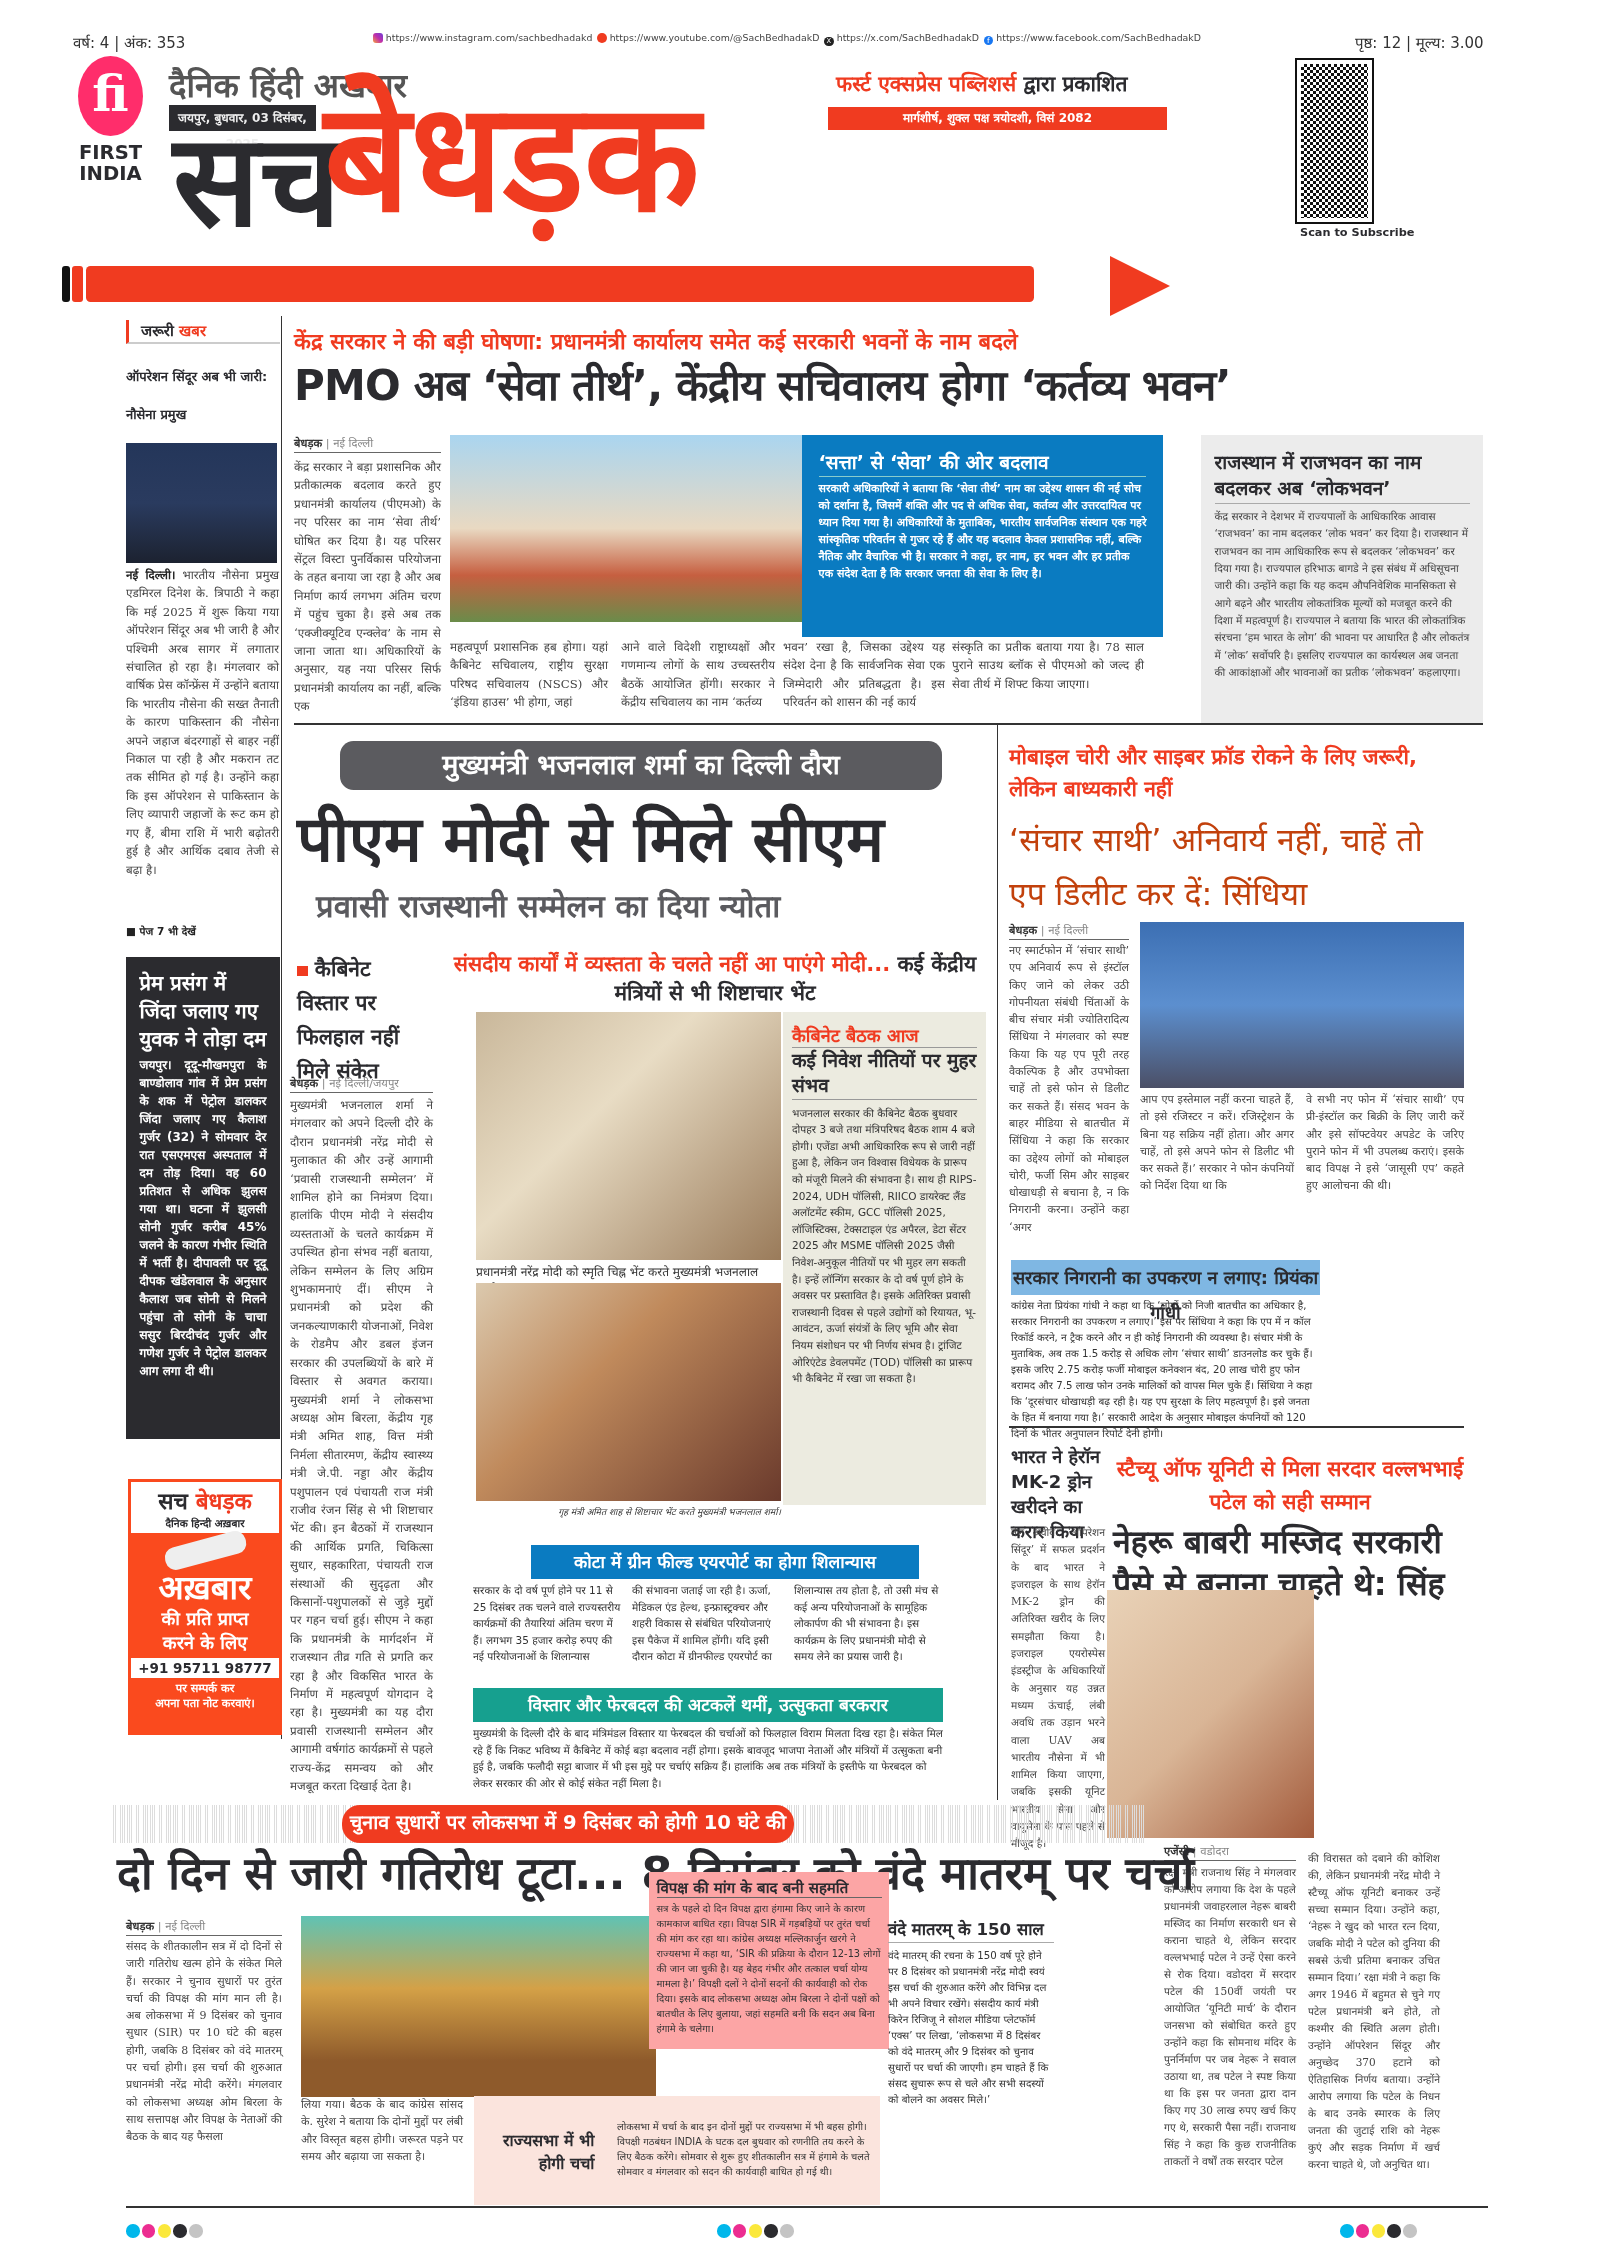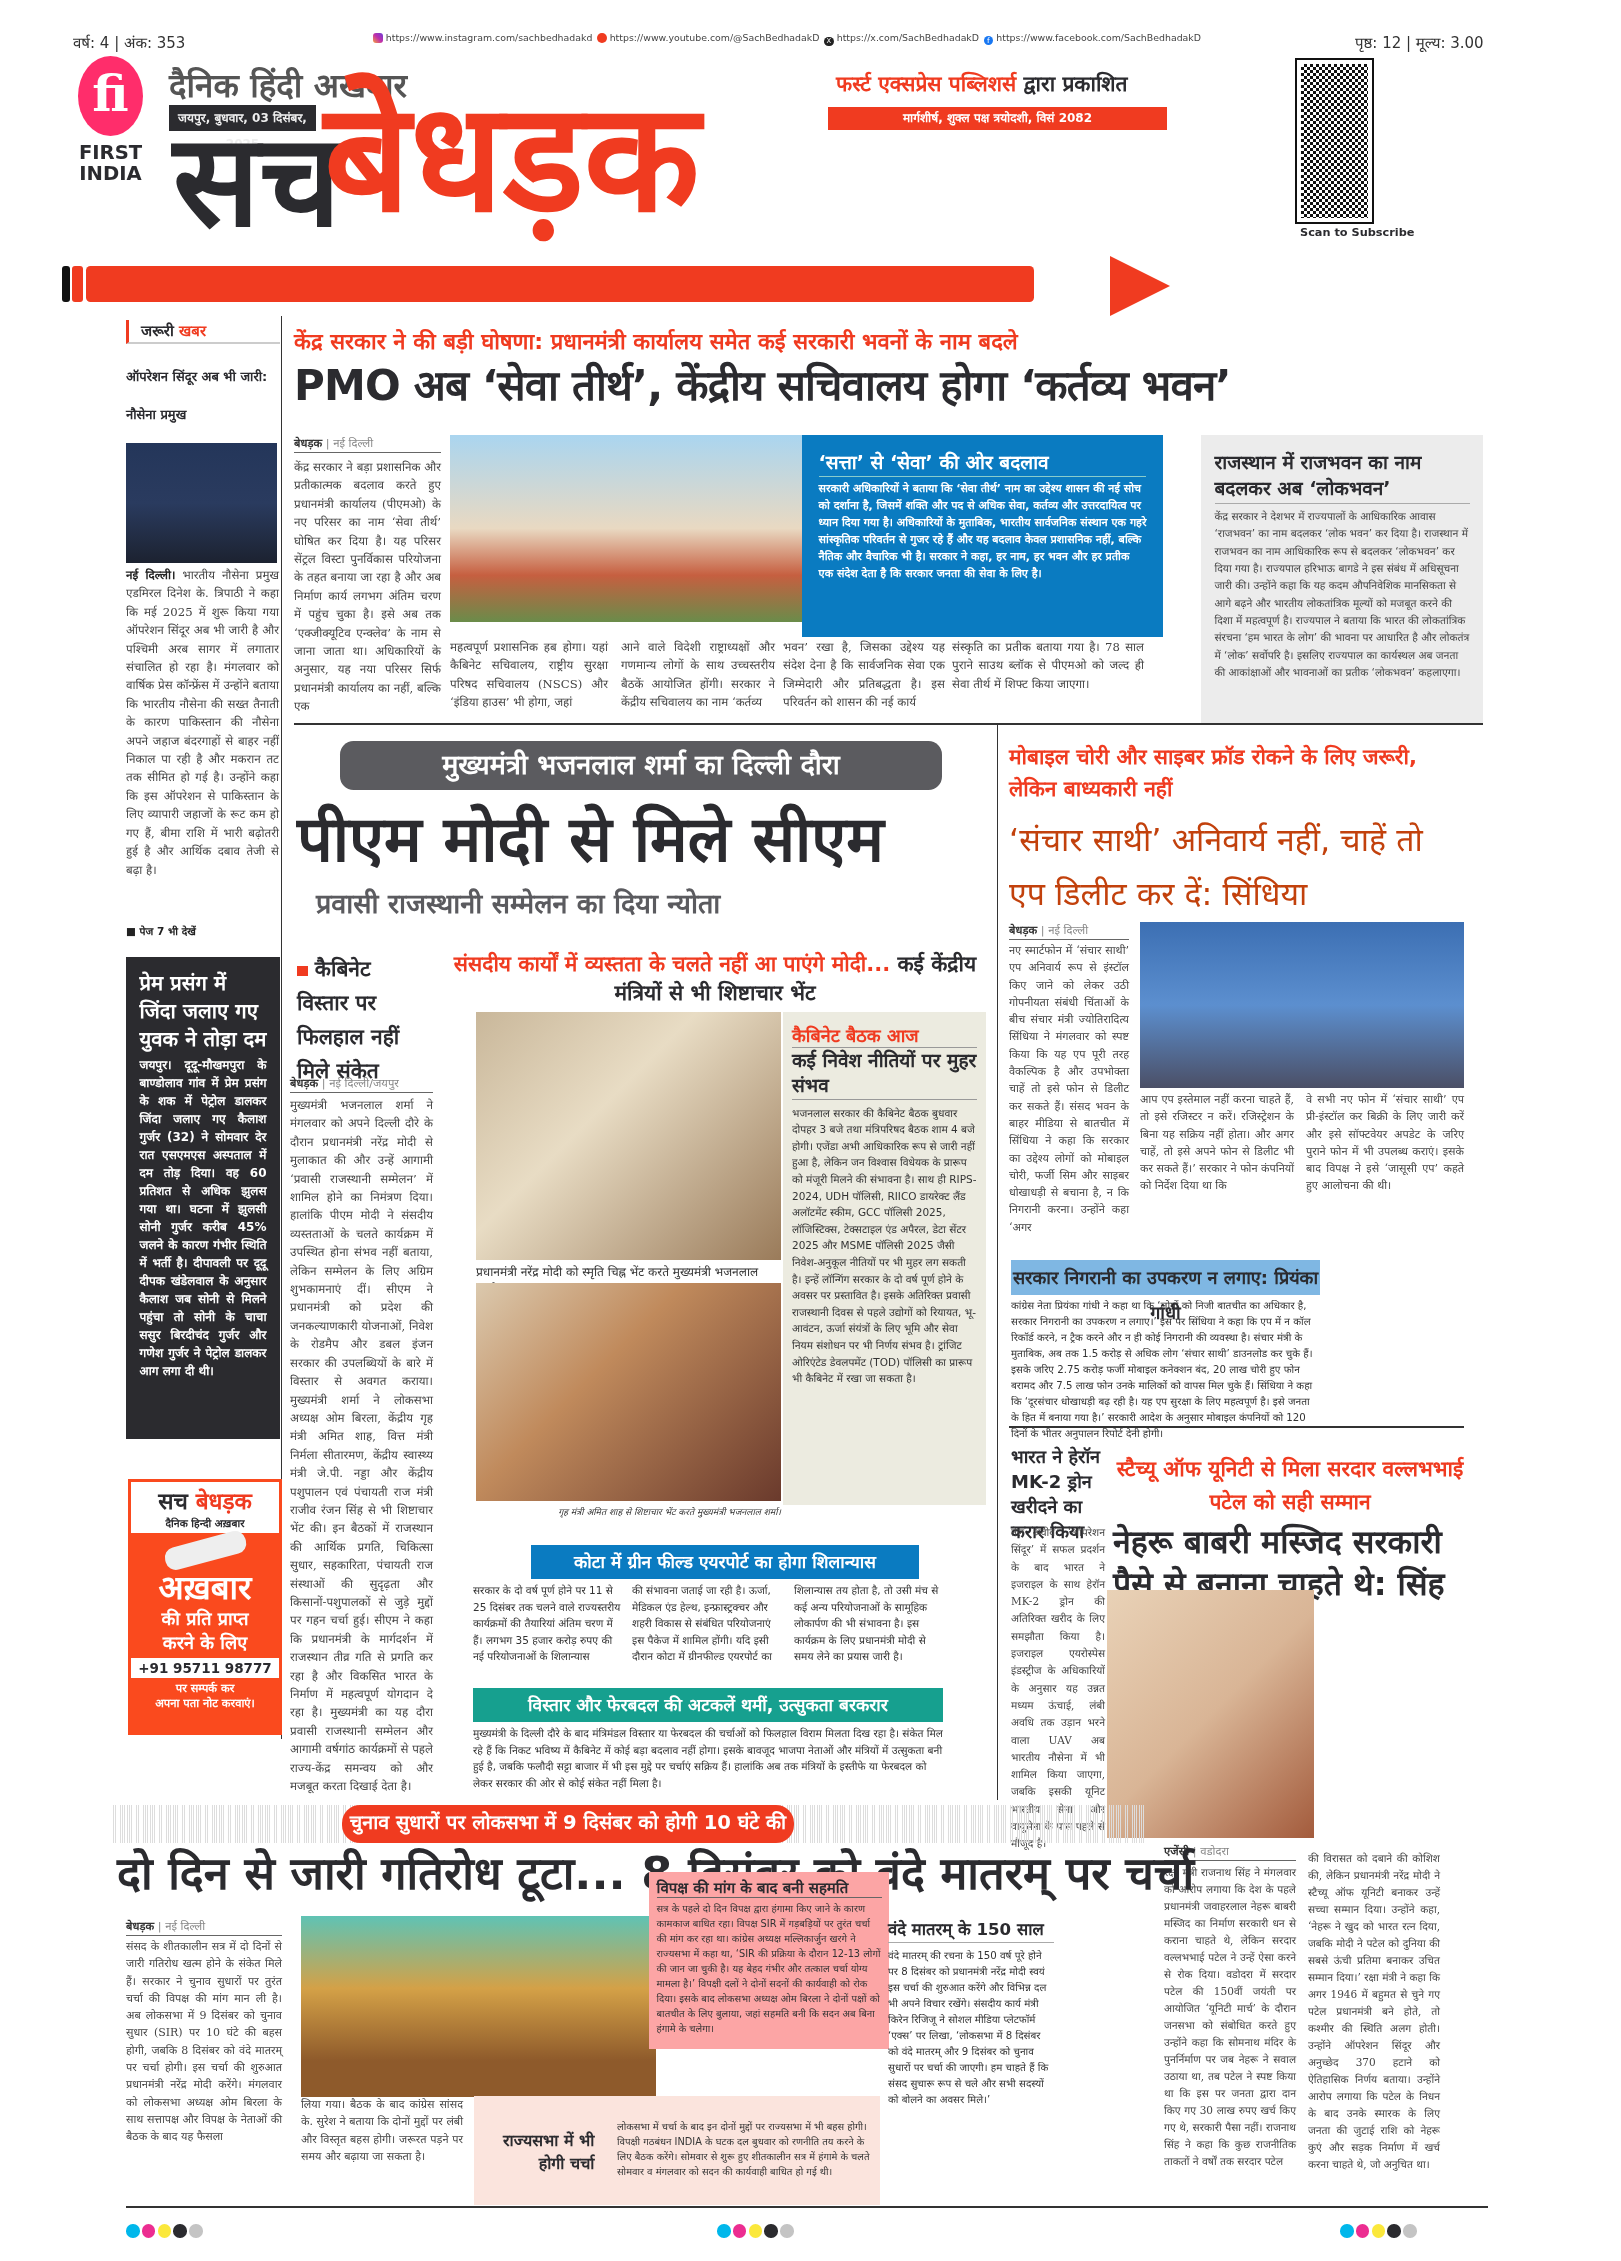--- a/index.html
+++ b/index.html
@@ -107,21 +107,21 @@
 <div class="abs" style="left:1201px;top:435px;width:282px;height:288px;background:#ececec;padding:15px 13.5px">
   <div class="hd" style="font-size:19px;line-height:25.6px;border-bottom:1.5px solid #aaa;padding-bottom:1.5px;margin-bottom:4.5px">राजस्थान में राजभवन का नाम बदलकर अब ‘लोकभवन’</div>
   <div style="font-size:10.5px;line-height:17.3px;color:#444">केंद्र सरकार ने देशभर में राज्यपालों के आधिकारिक आवास ‘राजभवन’ का नाम बदलकर ‘लोक भवन’ कर दिया है। राजस्थान में राजभवन का नाम आधिकारिक रूप से बदलकर ‘लोकभवन’ कर दिया गया है। राज्यपाल हरिभाऊ बागडे ने इस संबंध में अधिसूचना जारी की। उन्होंने कहा कि यह कदम औपनिवेशिक मानसिकता से आगे बढ़ने और भारतीय लोकतांत्रिक मूल्यों को मजबूत करने की दिशा में महत्वपूर्ण है। राज्यपाल ने बताया कि भारत की लोकतांत्रिक संरचना ‘हम भारत के लोग’ की भावना पर आधारित है और लोकतंत्र में ‘लोक’ सर्वोपरि है। इसलिए राज्यपाल का कार्यस्थल अब जनता की आकांक्षाओं और भावनाओं का प्रतीक ‘लोकभवन’ कहलाएगा।</div>
 </div>
 
 <div class="hline" style="left:294px;top:723px;width:1189px;height:1.5px"></div>
 <div class="vline" style="left:997px;top:724px;height:1076px;width:0.8px"></div>
 
 <div class="abs hd" style="left:340px;top:741px;width:602px;height:49px;background:#5b5b5f;border-radius:13.5px;color:#fff;font-size:27px;text-align:center;line-height:47px">मुख्यमंत्री भजनलाल शर्मा का दिल्ली दौरा</div>
 <div class="abs hd" style="left:297px;top:798px;font-size:63px;line-height:83px;white-space:nowrap">पीएम मोदी से मिले सीएम</div>
-<div class="abs hd" style="left:316px;top:884px;font-size:27px;color:#5b5b5f;white-space:nowrap">प्रवासी राजस्थानी सम्मेलन का दिया न्योता</div>
+<div class="abs hd" style="left:316px;top:884px;font-size:31px;color:#5b5b5f;white-space:nowrap">प्रवासी राजस्थानी सम्मेलन का दिया न्योता</div>
 
 <div class="abs hd" style="left:297px;top:952px;width:132px;font-size:21px;line-height:34px">
   <span style="display:inline-block;width:10.5px;height:10.5px;background:#f03b20"></span> <span>कैबिनेट विस्तार पर फिलहाल नहीं मिले संकेत</span>
 </div>
 <div class="abs" style="left:290px;top:1075px;width:143px">
     <div class="byline"><b>बेधड़क</b> <span>| <span>नई दिल्ली/जयपुर</span></span></div>
   </div>
 <div class="abs txt" style="left:290px;top:1096px;width:143px">मुख्यमंत्री भजनलाल शर्मा ने मंगलवार को अपने दिल्ली दौरे के दौरान प्रधानमंत्री नरेंद्र मोदी से मुलाकात की और उन्हें आगामी ‘प्रवासी राजस्थानी सम्मेलन’ में शामिल होने का निमंत्रण दिया। हालांकि पीएम मोदी ने संसदीय व्यस्तताओं के चलते कार्यक्रम में उपस्थित होना संभव नहीं बताया, लेकिन सम्मेलन के लिए अग्रिम शुभकामनाएं दीं। सीएम ने प्रधानमंत्री को प्रदेश की जनकल्याणकारी योजनाओं, निवेश के रोडमैप और डबल इंजन सरकार की उपलब्धियों के बारे में विस्तार से अवगत कराया। मुख्यमंत्री शर्मा ने लोकसभा अध्यक्ष ओम बिरला, केंद्रीय गृह मंत्री अमित शाह, वित्त मंत्री निर्मला सीतारमण, केंद्रीय स्वास्थ्य मंत्री जे.पी. नड्डा और केंद्रीय पशुपालन एवं पंचायती राज मंत्री राजीव रंजन सिंह से भी शिष्टाचार भेंट की। इन बैठकों में राजस्थान की आर्थिक प्रगति, चिकित्सा सुधार, सहकारिता, पंचायती राज संस्थाओं की सुदृढ़ता और किसानों-पशुपालकों से जुड़े मुद्दों पर गहन चर्चा हुई। सीएम ने कहा कि प्रधानमंत्री के मार्गदर्शन में राजस्थान तीव्र गति से प्रगति कर रहा है और विकसित भारत के निर्माण में महत्वपूर्ण योगदान दे रहा है। मुख्यमंत्री का यह दौरा प्रवासी राजस्थानी सम्मेलन और आगामी वर्षगांठ कार्यक्रमों से पहले राज्य-केंद्र समन्वय को और मजबूत करता दिखाई देता है।</div>
 
 <div class="abs hd" style="left:444px;top:950px;width:542px;font-size:21px;line-height:29px;text-align:center">

